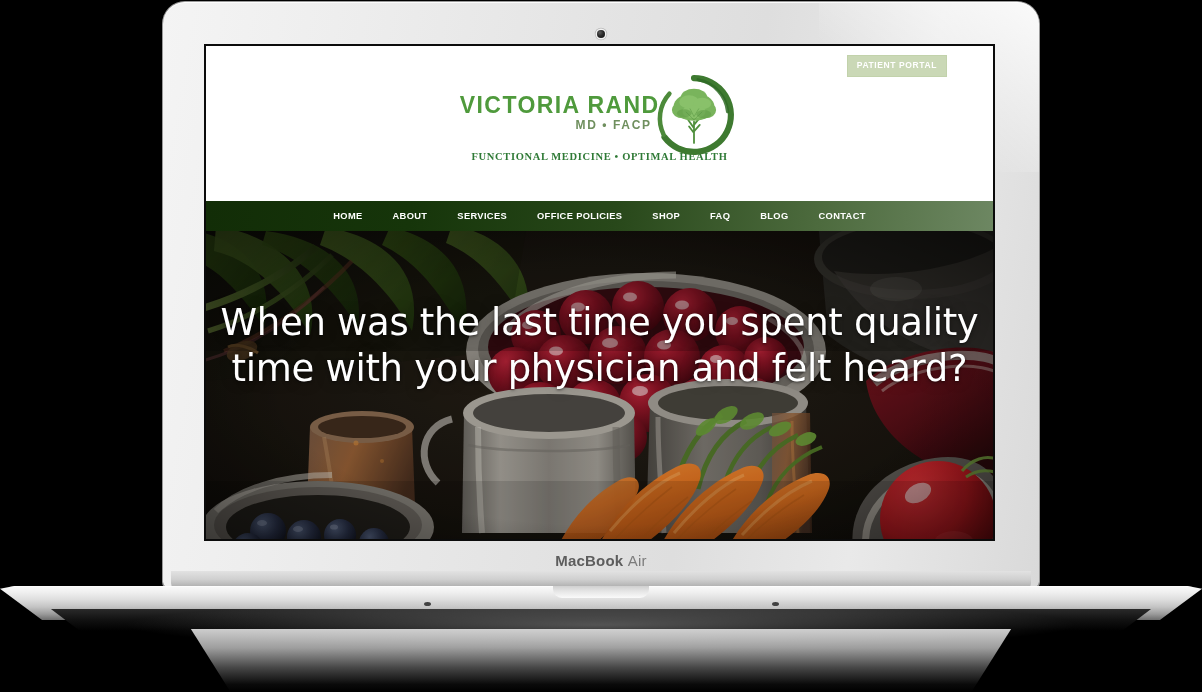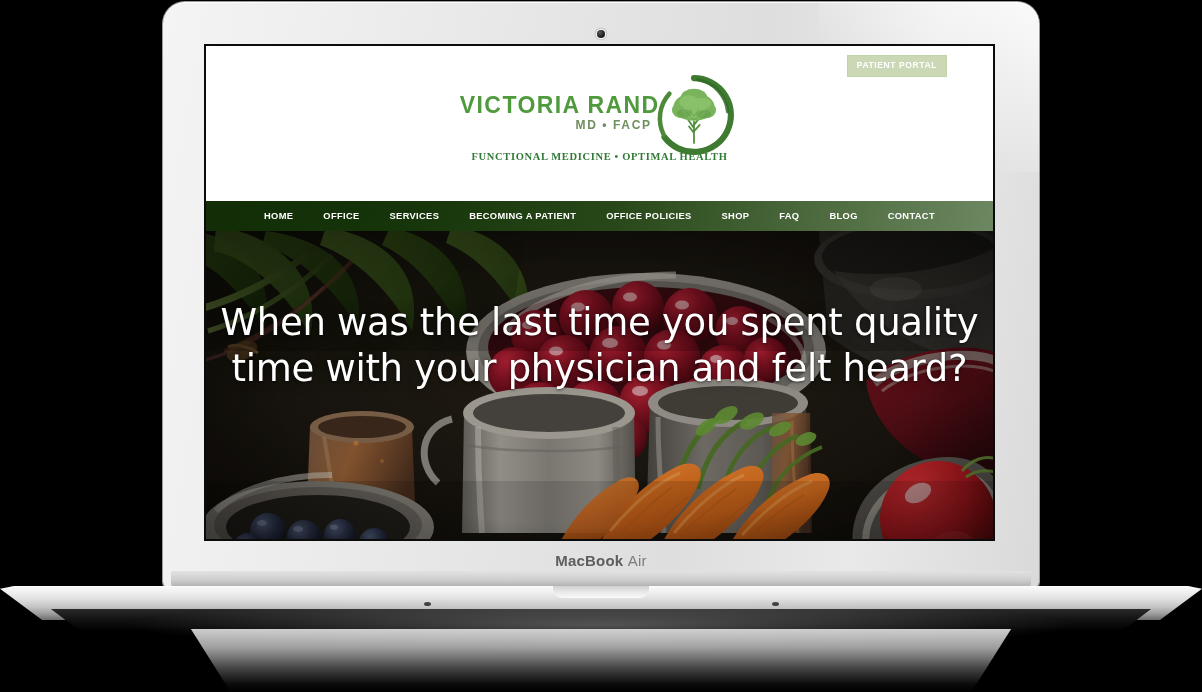--- a/index.html
+++ b/index.html
@@ -372,23 +372,22 @@
                 </g>
               </svg>
             </div>
 
             <div id="logo-tagline">FUNCTIONAL MEDICINE • OPTIMAL HEALTH</div>
           </div>
         </div>
 
         <nav id="site-nav">
           <span class="nav-item">HOME</span>
-          <span class="nav-item">OFFICE</span>
+          <span class="nav-item">ABOUT</span>
           <span class="nav-item">SERVICES</span>
-          <span class="nav-item">BECOMING A PATIENT</span>
           <span class="nav-item">OFFICE POLICIES</span>
           <span class="nav-item">SHOP</span>
           <span class="nav-item">FAQ</span>
           <span class="nav-item">BLOG</span>
           <span class="nav-item">CONTACT</span>
         </nav>
 
         <div id="hero">
 
           <svg id="hero-photo" viewBox="0 0 787 328" preserveAspectRatio="none">

